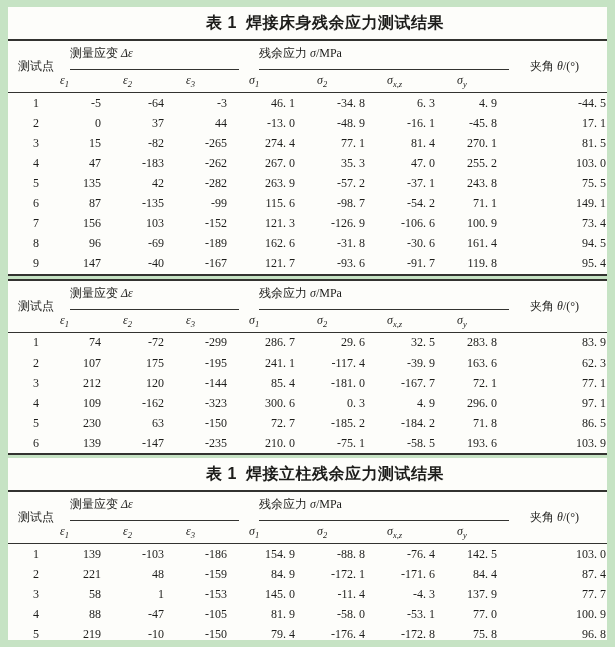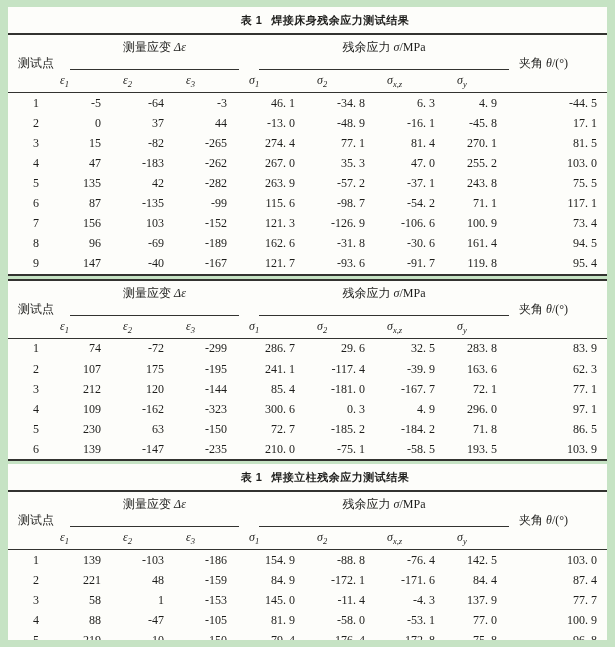--- a/index.html
+++ b/index.html
@@ -16,21 +16,21 @@
     width:615px; height:647px;
     border:8px solid var(--frame);
     border-top-width:7px; border-bottom-width:7px;
     background:var(--paper);
     overflow:hidden;
   }
   .caption{
     text-align:center;
     font-family:"Liberation Sans","DejaVu Sans",sans-serif;
     font-weight:bold;
-    font-size:11px;
+    font-size:16px;
     padding:6px 0 5px 0;
     letter-spacing:0.5px;
     margin-left:35px;
   }
   .caption .cap-label{ margin-right:9px; }
   table{
     width:100%;
     border-collapse:collapse;
     border-top:2px solid var(--rule);
     border-bottom:2px solid var(--rule);
@@ -45,34 +45,34 @@
   col.c-ang{ width:88px; }
   th{ font-weight:normal; font-size:12px; }
   td{ font-size:12px; }
   thead .row-sub th, thead th[rowspan]{
     border-bottom:1.2px solid var(--rule);
   }
   th.group{ padding-top:4px; vertical-align:bottom; }
   .spanner{
     border-bottom:1px solid var(--rule);
     margin:0 10px;
-    padding-bottom:13px;
-    text-align:center;
+    padding-bottom:7px;
+    text-align:left;
     white-space:nowrap;
   }
   th.h-point{ text-align:center; padding-left:4px; }
-  th.h-angle{ text-align:left; padding-right:17px; white-space:nowrap; }
+  th.h-angle{ text-align:center; padding-right:17px; white-space:nowrap; }
   .row-sub th{ padding:3px 0 4px 0; text-align:left; }
   .row-sub th.sh{ padding-right:18px; }
   .gk{ font-style:italic; font-family:"Liberation Serif","DejaVu Serif",serif; }
   sub{ font-size:8.5px; font-style:italic; line-height:0; }
   tbody td{ padding:3.6px 0 3.5px 0; line-height:13px; white-space:nowrap; }
   tbody td.c-pt{ text-align:center; padding-left:4px; }
   tbody td.c-num{ text-align:right; padding-right:22px; }
-  tbody td.c-num.last{ padding-right:10px; }
+  tbody td.c-num.last{ padding-right:1px; }
   .sep{ height:3px; background:var(--frame); }
 </style>
 </head>
 <body>
 
 <div class="frame">
 
   <div class="caption">
     <span class="cap-label">表 1</span><span>焊接床身残余应力测试结果</span>
   </div>
@@ -167,21 +167,21 @@
         </tr>
         <tr>
           <td class="c-pt">6</td>
           <td class="c-num">87</td>
           <td class="c-num">-135</td>
           <td class="c-num">-99</td>
           <td class="c-num">115. 6</td>
           <td class="c-num">-98. 7</td>
           <td class="c-num">-54. 2</td>
           <td class="c-num">71. 1</td>
-          <td class="c-num last">117. 1</td>
+          <td class="c-num last">149. 1</td>
         </tr>
         <tr>
           <td class="c-pt">7</td>
           <td class="c-num">156</td>
           <td class="c-num">103</td>
           <td class="c-num">-152</td>
           <td class="c-num">121. 3</td>
           <td class="c-num">-126. 9</td>
           <td class="c-num">-106. 6</td>
           <td class="c-num">100. 9</td>
@@ -304,21 +304,21 @@
           <td class="c-num last">86. 5</td>
         </tr>
         <tr>
           <td class="c-pt">6</td>
           <td class="c-num">139</td>
           <td class="c-num">-147</td>
           <td class="c-num">-235</td>
           <td class="c-num">210. 0</td>
           <td class="c-num">-75. 1</td>
           <td class="c-num">-58. 5</td>
-          <td class="c-num">193. 5</td>
+          <td class="c-num">193. 6</td>
           <td class="c-num last">103. 9</td>
         </tr>
       </tbody>
   </table>
 
   <div class="sep"></div>
 
   <div class="caption">
     <span class="cap-label">表 1</span><span>焊接立柱残余应力测试结果</span>
   </div>

